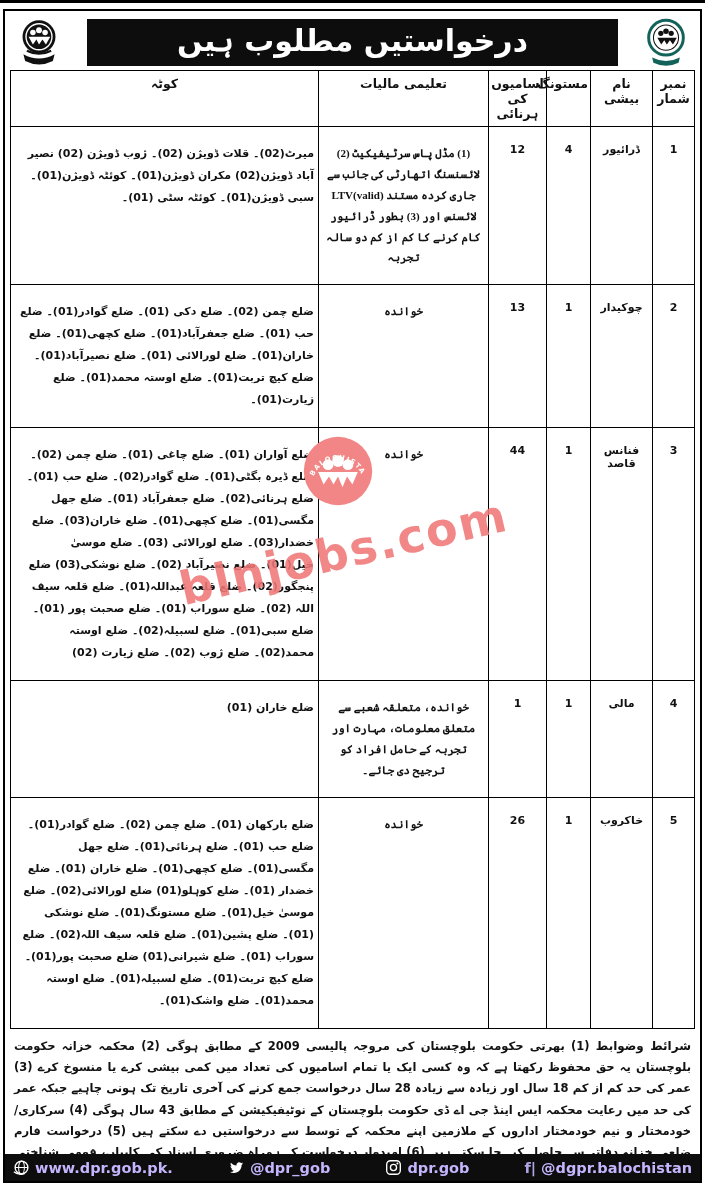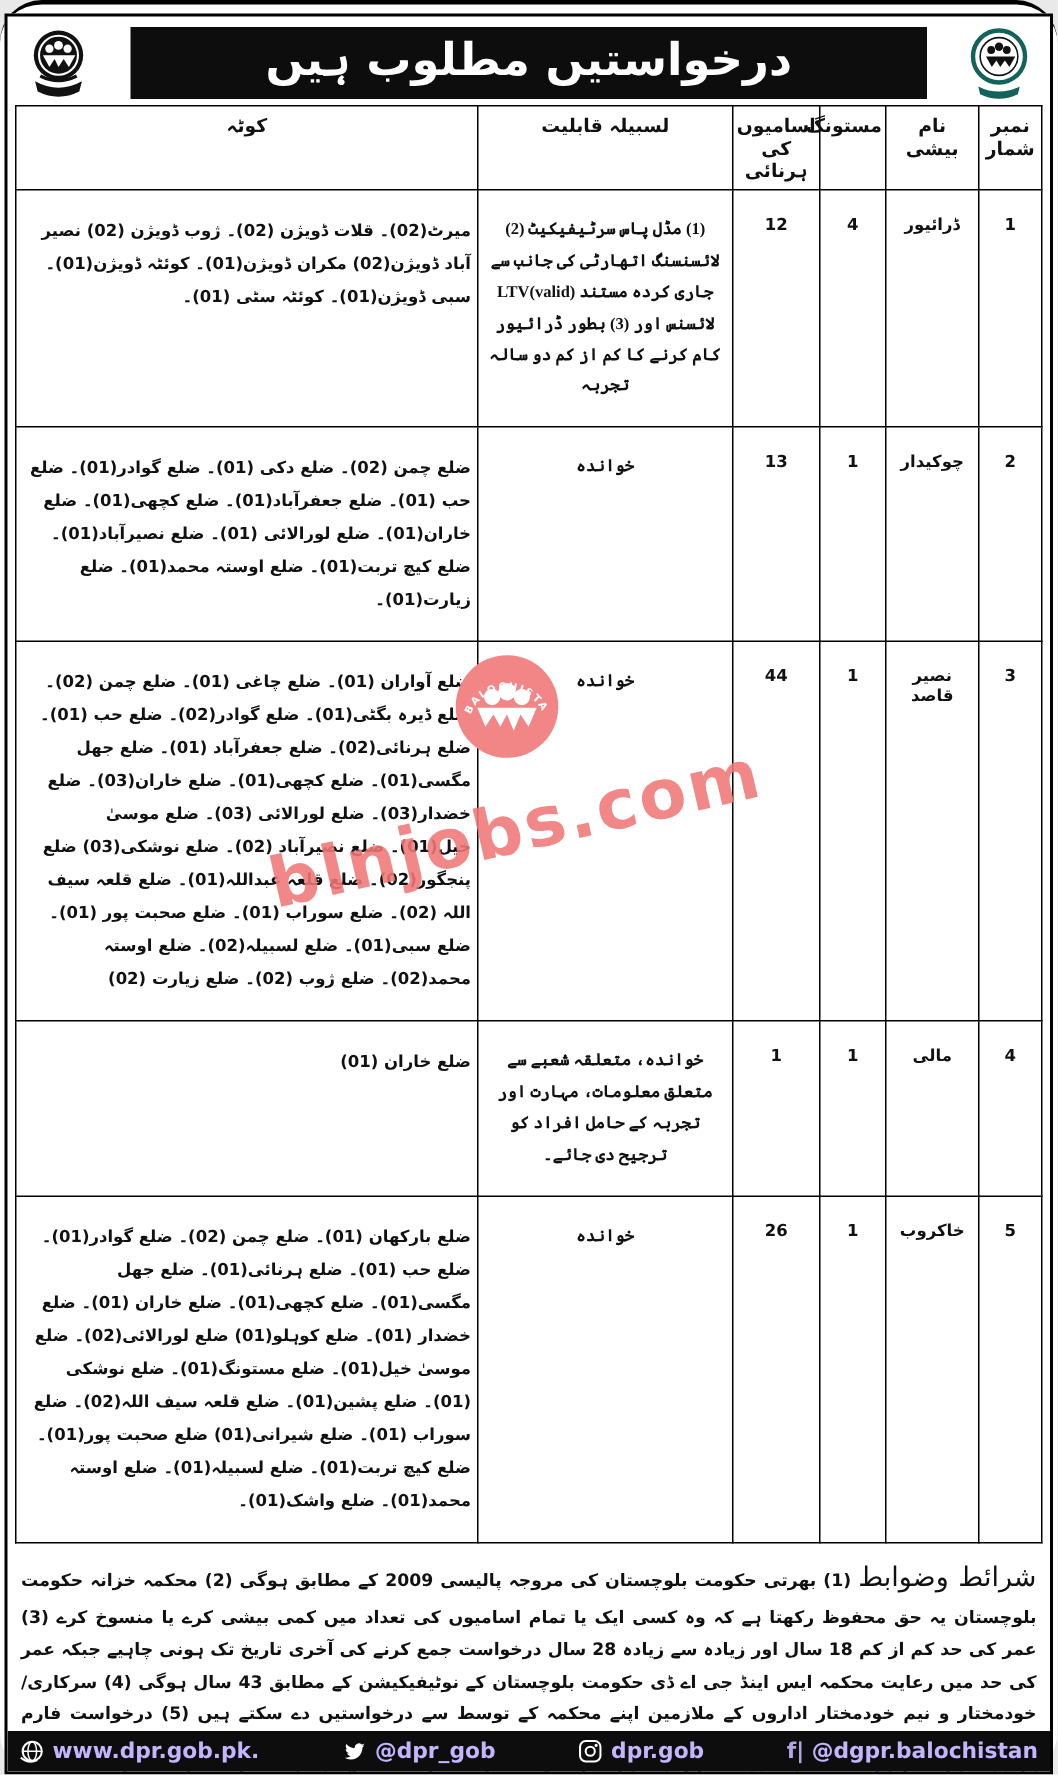--- a/index.html
+++ b/index.html
@@ -1,18 +1,18 @@
 <!DOCTYPE html>
 <html lang="ur"><head>
 <meta charset="utf-8">
 <style>
   * { box-sizing: border-box; margin: 0; padding: 0; }
   html,body { width:705px; background:#e9e9e9; font-family:"DejaVu Sans",sans-serif; }
   body { height:1183px; position:relative; }
-  .page { position:absolute; inset:0; background:#fff; border-top:3px solid #000;border-radius:28px; }
+  .page { position:absolute; inset:0; background:#fff; border-top:3px solid #000; }
   .ad-frame { position:absolute; top:6px; left:3px; right:3px; bottom:0;
               border:2px solid #000; background:#fff; overflow:hidden; }
 
   
   .hdr { display:flex; align-items:center; gap:8px; padding:5px 8px 2px 8px; }
   .crest { width:52px; height:52px; flex:0 0 auto; }
   .banner { flex:1; background:#0d0d0d; color:#fff; text-align:center;
             padding:4px 0 8px 0; margin:0 14px; }
   .banner-title { font-size:30px; font-weight:bold; direction:rtl; }
 
@@ -29,21 +29,21 @@
   col.c-no{width:42px} col.c-post{width:62px} col.c-scale{width:44px}
   col.c-count{width:58px} col.c-qual{width:170px} col.c-quota{width:auto}
   td.cell-no, td.cell-scale, td.cell-count { text-align:center; font-size:13px; }
   td.cell-post { text-align:center; font-size:12.5px; }
   td.cell-qual { text-align:center; line-height:1.9; font-size:11px;font-family:Liberation Serif, serif; }
   td.cell-quota { text-align:right; line-height:2.0; font-size:11px; }
 
   
   .terms { direction:rtl; text-align:justify; font-size:11.5px; font-weight:600;
            line-height:1.85; padding:6px 9px 2px 9px; color:#111; }
-  .terms-heading { font-weight:normal; font-size:18px; letter-spacing:0.5px; }
+  .terms-heading { font-weight:bold; font-size:12px; letter-spacing:0.5px; }
 
   
   .footer-bar { position:absolute; left:0; right:0; bottom:0; height:27px;
                 background:#0d0d0d; color:#c4b5fd; display:flex; align-items:center;
                 justify-content:space-between; padding:0 8px; direction:ltr; }
   .f-item { display:flex; align-items:center; gap:5px; font-size:14.5px;
             font-weight:bold; white-space:nowrap; }
   .f-icon { width:17px; height:17px; display:inline-block; }
   .f-sep { opacity:.9; font-weight:bold; }
 
@@ -97,21 +97,21 @@
         <col class="c-count">
           <col class="c-qual">
           <col class="c-quota">
       </colgroup>
       <thead>
         <tr>
           <th>نمبر شمار</th>
           <th>نام بیشی</th>
           <th>مستونگ</th>
           <th>اسامیوں کی ہرنائی</th>
-          <th>لسبیلہ قابلیت</th>
+          <th>تعلیمی مالیات</th>
           <th>کوٹہ</th>
         </tr>
       </thead>
       <tbody>
         <tr>
           <td class="cell-no">1</td>
           <td class="cell-post">ڈرائیور</td>
           <td class="cell-scale">4</td>
           <td class="cell-count">12</td>
           <td class="cell-qual">(1) مڈل پاس سرٹیفیکیٹ (2) لائسنسنگ اتھارٹی کی جانب سے جاری کردہ مستند LTV(valid) لائسنس اور (3) بطور ڈرائیور کام کرنے کا کم از کم دو سالہ تجربہ</td>
@@ -120,21 +120,21 @@
         <tr>
           <td class="cell-no">2</td>
           <td class="cell-post">چوکیدار</td>
           <td class="cell-scale">1</td>
           <td class="cell-count">13</td>
           <td class="cell-qual">خواندہ</td>
           <td class="cell-quota">ضلع چمن (02)۔ ضلع دکی (01)۔ ضلع گوادر(01)۔ ضلع حب (01)۔ ضلع جعفرآباد(01)۔ ضلع کچھی(01)۔ ضلع خاران(01)۔ ضلع لورالائی (01)۔ ضلع نصیرآباد(01)۔ ضلع کیچ تربت(01)۔ ضلع اوستہ محمد(01)۔ ضلع زیارت(01)۔</td>
         </tr>
         <tr>
           <td class="cell-no">3</td>
-          <td class="cell-post">نصیر قاصد</td>
+          <td class="cell-post">فنانس قاصد</td>
           <td class="cell-scale">1</td>
           <td class="cell-count">44</td>
           <td class="cell-qual">خواندہ</td>
           <td class="cell-quota">ضلع آواران (01)۔ ضلع چاغی (01)۔ ضلع چمن (02)۔ ضلع ڈیرہ بگٹی(01)۔ ضلع گوادر(02)۔ ضلع حب (01)۔ ضلع ہرنائی(02)۔ ضلع جعفرآباد (01)۔ ضلع جھل مگسی(01)۔ ضلع کچھی(01)۔ ضلع خاران(03)۔ ضلع خضدار(03)۔ ضلع لورالائی (03)۔ ضلع موسیٰ خیل(01)۔ ضلع نصیرآباد (02)۔ ضلع نوشکی(03) ضلع پنجگور(02)۔ ضلع قلعہ عبداللہ(01)۔ ضلع قلعہ سیف اللہ (02)۔ ضلع سوراب (01)۔ ضلع صحبت پور (01)۔ ضلع سبی(01)۔ ضلع لسبیلہ(02)۔ ضلع اوستہ محمد(02)۔ ضلع ژوب (02)۔ ضلع زیارت (02)</td>
         </tr>
         <tr>
           <td class="cell-no">4</td>
           <td class="cell-post">مالی</td>
           <td class="cell-scale">1</td>
           <td class="cell-count">1</td>

